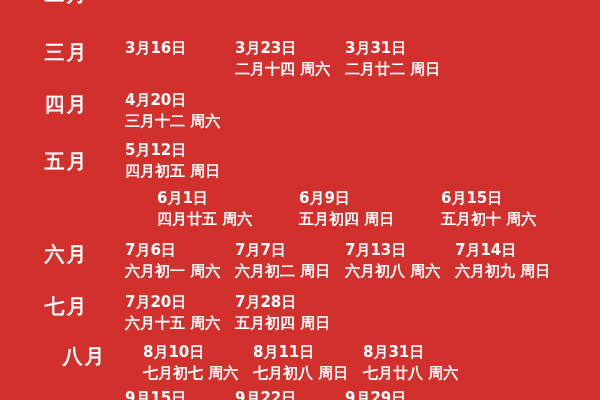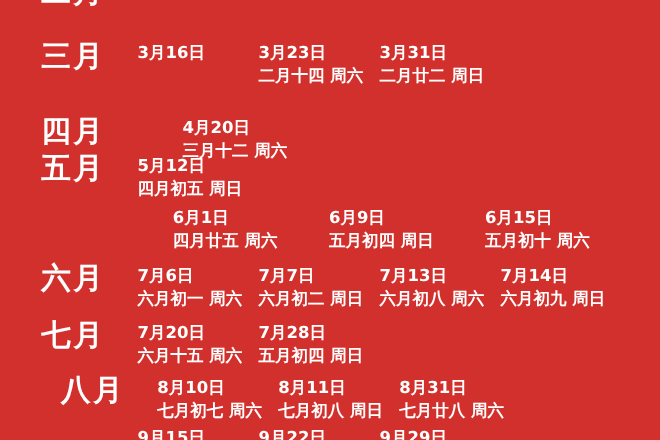--- a/index.html
+++ b/index.html
@@ -26,21 +26,21 @@
     left: 0;
     width: 100%;
     display: flex;
     align-items: flex-start;
   }
   .month-label {
     flex: 0 0 125px;
     box-sizing: border-box;
     padding-left: 8px;
     text-align: center;
-    font-size: 27px;
+    font-size: 20px;
     line-height: 30px;
     letter-spacing: 2px;
     margin-top: -1px;
   }
   .cell {
     flex: 0 0 110px;
     box-sizing: border-box;
   }
   .gdate {
     font-size: 15px;
@@ -88,30 +88,30 @@
     <div class="gdate">3月23日</div>
     <div class="ldate">二月十四 周六</div>
   </div>
 
   <div class="cell">
     <div class="gdate">3月31日</div>
     <div class="ldate">二月廿二 周日</div>
   </div>
 </div>
 
-  <div class="row" style="top: 106px; gap: 41px;">
+  <div class="row" style="top: 90px;">
     <div class="month-label">四月</div>
 
   <div class="cell">
     <div class="gdate">4月20日</div>
     <div class="ldate">三月十二 周六</div>
   </div>
 </div>
 
-  <div class="row" style="top: 140px;">
+  <div class="row" style="top: 140px; align-items: center;">
     <div class="month-label">五月</div>
 
   <div class="cell">
     <div class="gdate">5月12日</div>
     <div class="ldate">四月初五 周日</div>
   </div>
 </div>
 
   <div class="row" style="top: 188px; gap: 32px;">
     <div class="month-label"></div>

